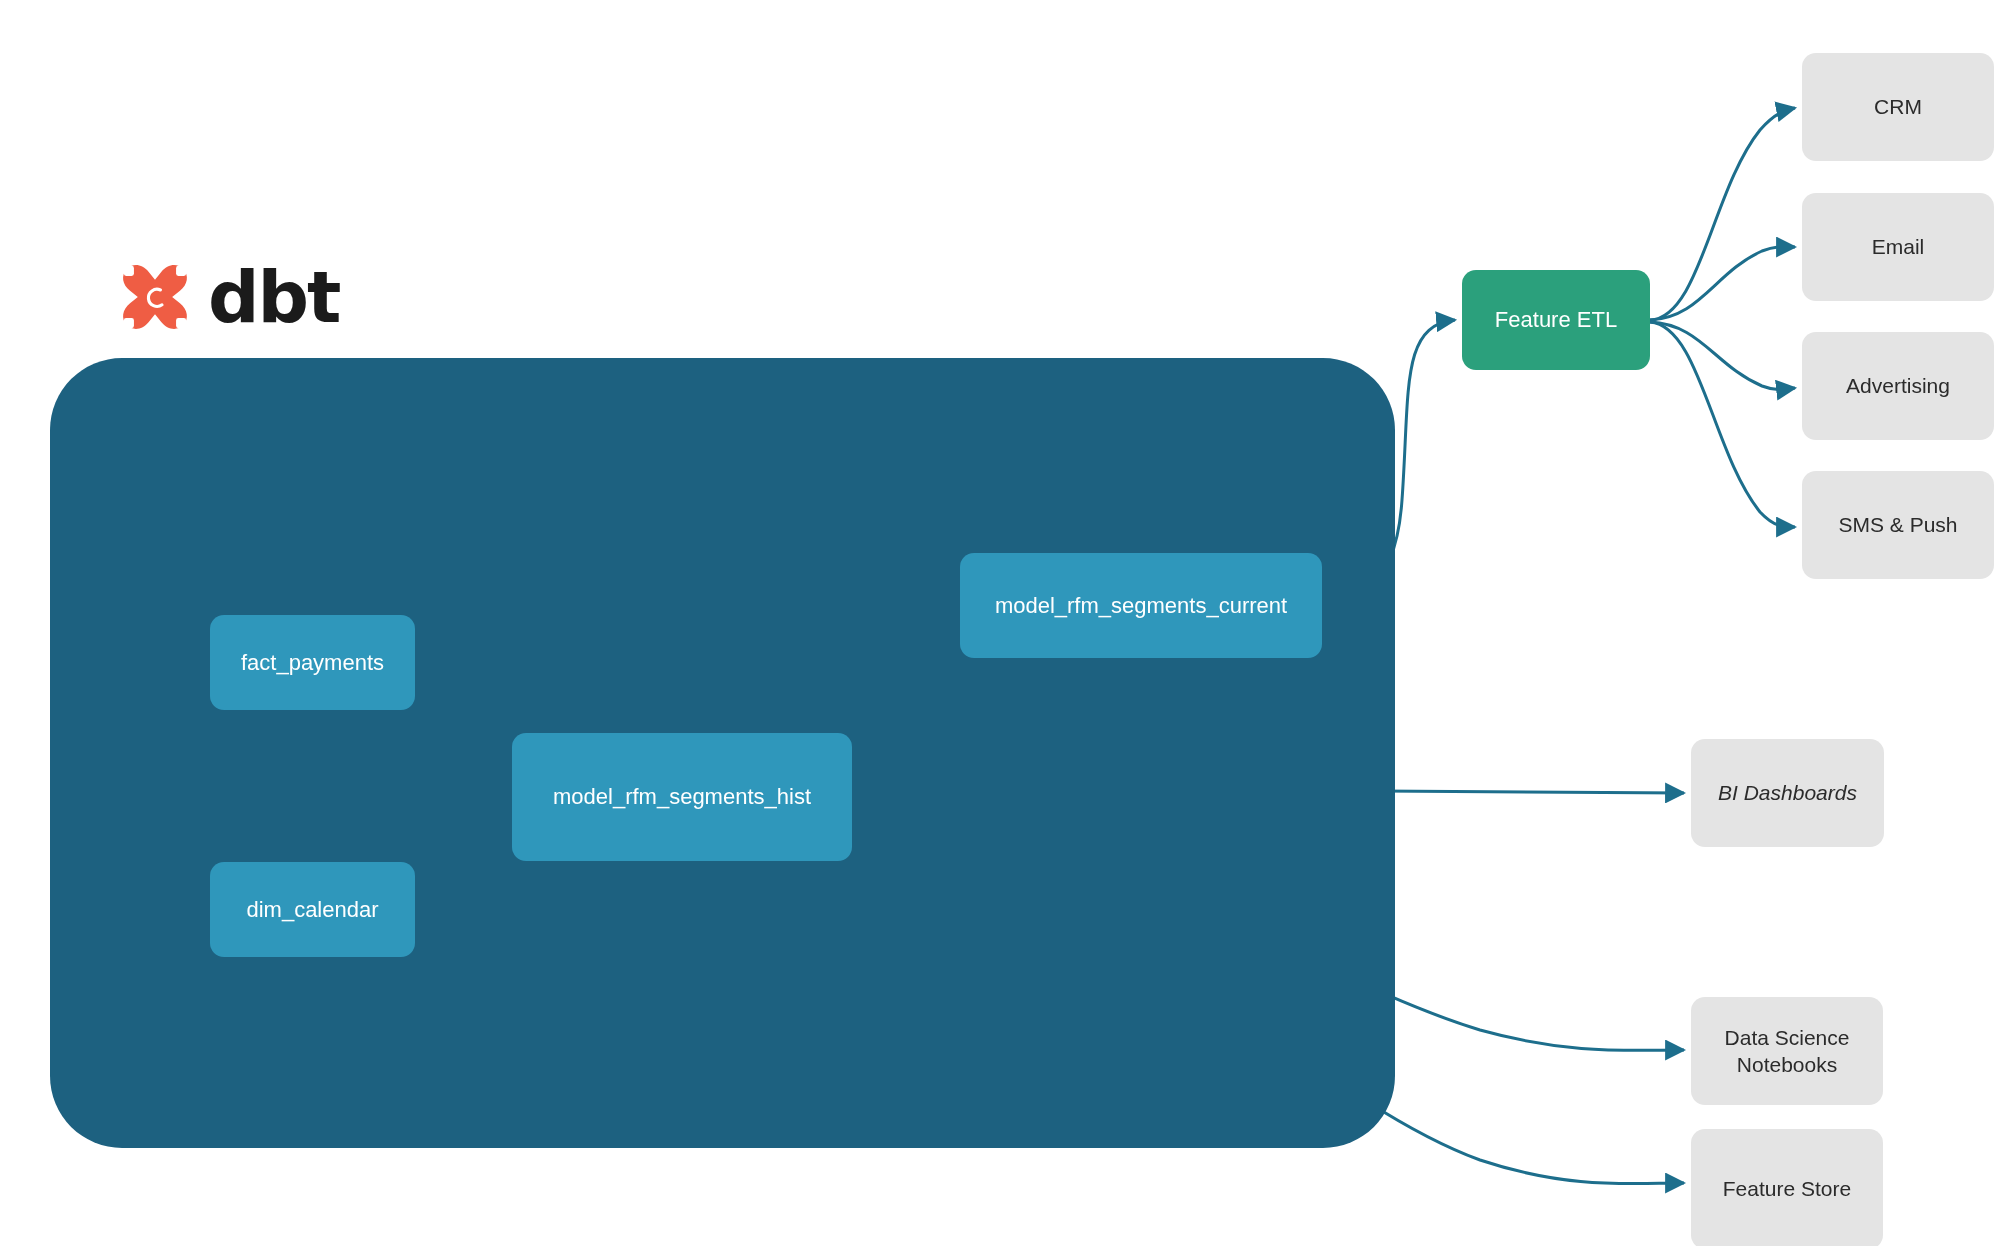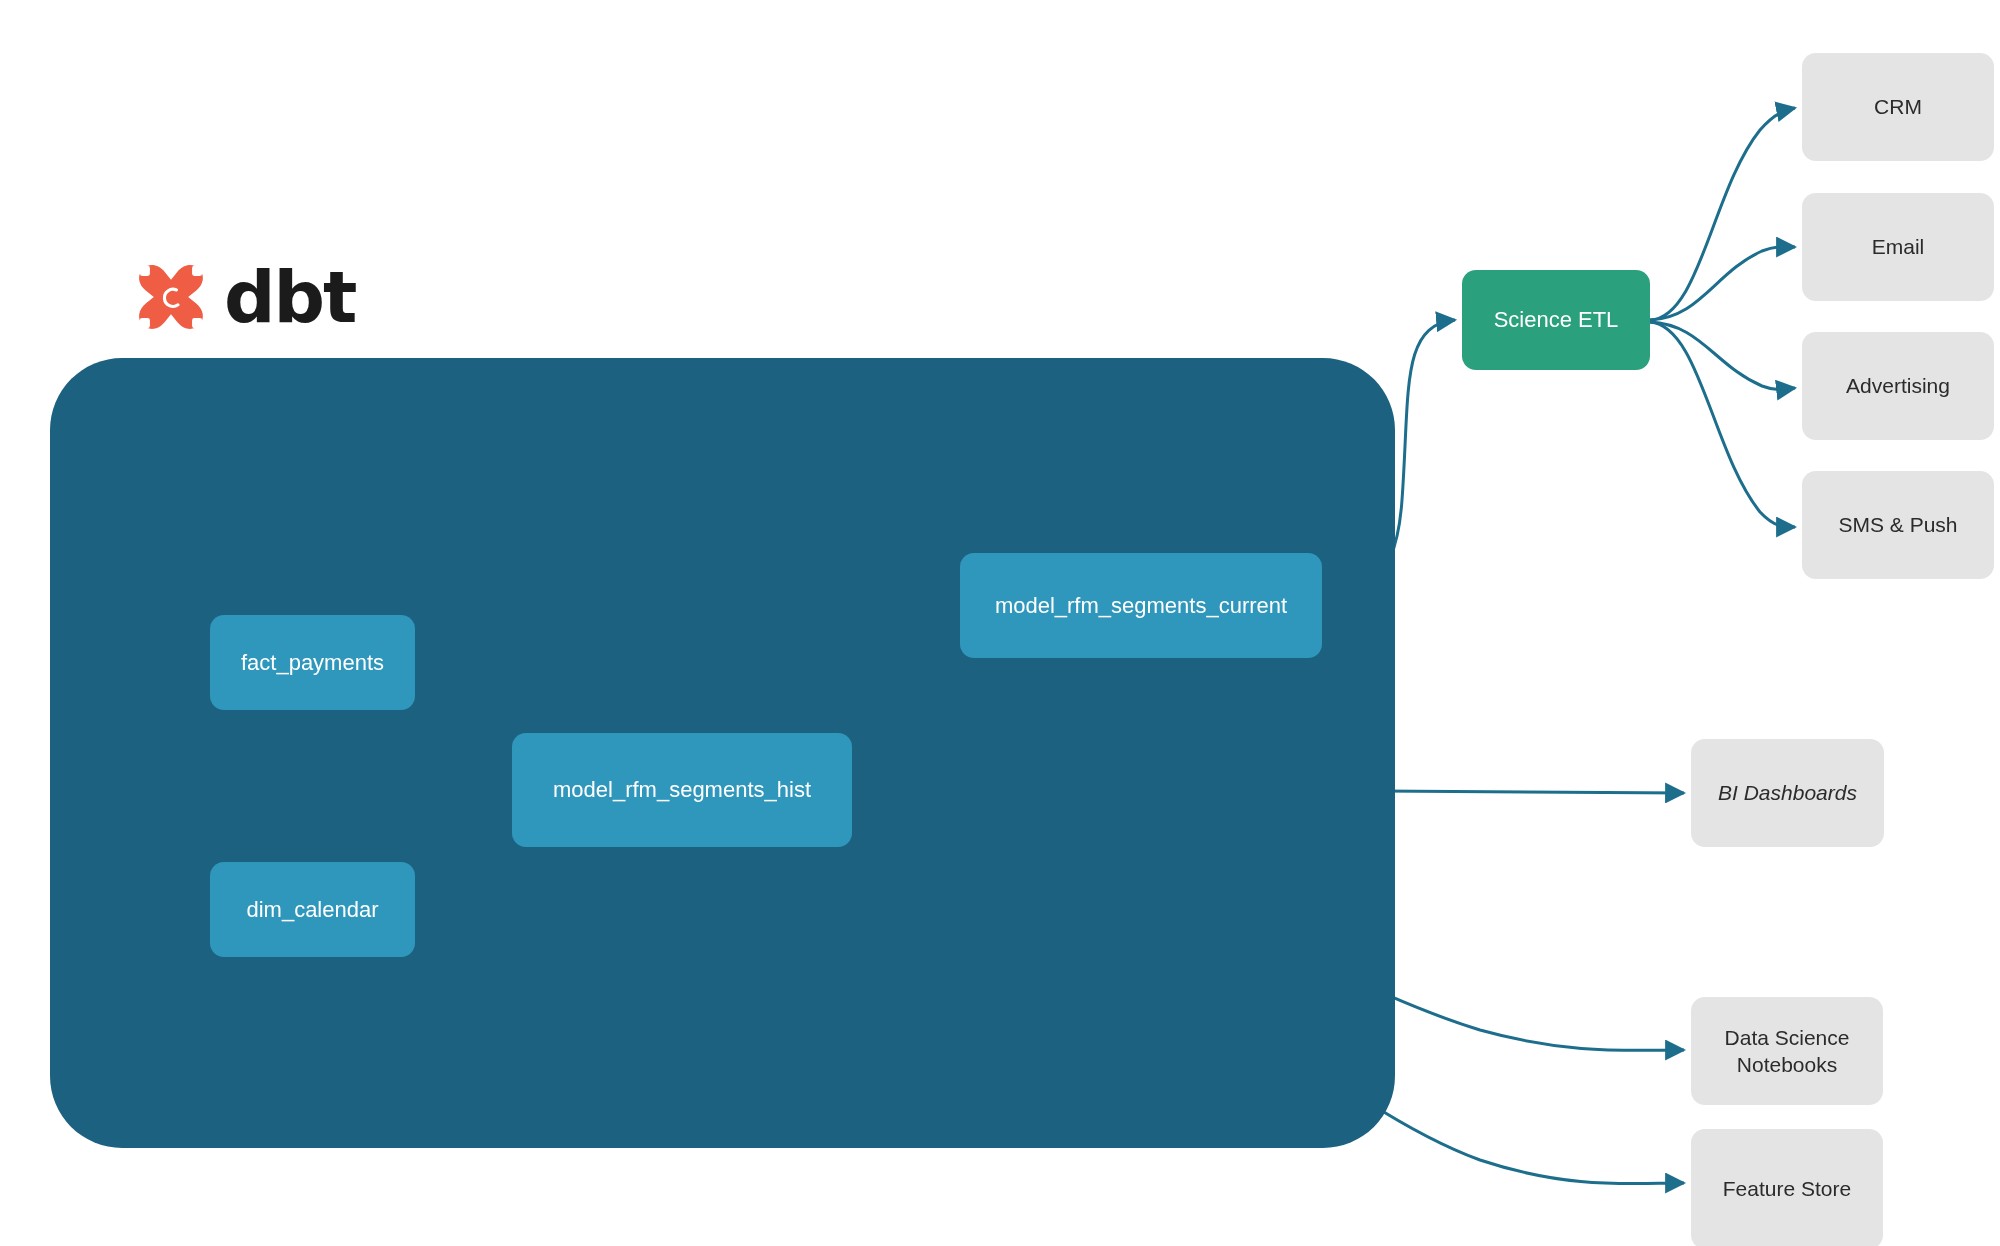--- a/index.html
+++ b/index.html
@@ -23,21 +23,21 @@
     left: 0;
     top: 0;
     width: 2000px;
     height: 1246px;
     pointer-events: none;
   }
 
   
   .brand {
     position: absolute;
-    left: 132px;
+    left: 116px;
     top: 258px;
     display: flex;
     align-items: center;
     gap: 14px;
   }
   .brand-mark { width: 78px; height: 78px; display: block; }
   .brand-word {
     font-family: "DejaVu Sans", sans-serif;
     font-size: 72px;
     font-weight: 700;
@@ -85,21 +85,21 @@
     color: #2b2b2b;
     font-size: 21px;
     line-height: 1.3;
     box-sizing: border-box;
     padding: 6px 8px;
   }
 
   
   #node-fact-payments      { left: 172px;  top: 615px; width: 205px; height: 95px; }
   #node-dim-calendar       { left: 172px;  top: 862px; width: 205px; height: 95px; }
-  #node-rfm-hist           { left: 474px;  top: 733px; width: 340px; height: 114px; }
+  #node-rfm-hist           { left: 474px;  top: 733px; width: 340px; height: 128px; }
   #node-rfm-current        { left: 922px;  top: 553px; width: 362px; height: 105px; }
   #node-reverse-etl        { left: 1462px; top: 270px; width: 188px; height: 100px; }
 
   
   #node-crm                { left: 1802px; top: 53px;   width: 192px; height: 108px; }
   #node-email              { left: 1802px; top: 193px;  width: 192px; height: 108px; }
   #node-advertising        { left: 1802px; top: 332px;  width: 192px; height: 108px; }
   #node-sms-push           { left: 1802px; top: 471px;  width: 192px; height: 108px; }
   #node-bi-dashboards      { left: 1691px; top: 739px;  width: 193px; height: 108px; font-style: italic; }
   #node-ds-notebooks       { left: 1691px; top: 997px;  width: 192px; height: 108px; }
@@ -170,21 +170,21 @@
 
   <div class="node node-model" id="node-rfm-hist">
     <span>model_rfm_segments_hist</span>
   </div>
 
   <div class="node node-model" id="node-rfm-current">
     <span>model_rfm_segments_current</span>
   </div>
 
   <div class="node node-reverse-etl" id="node-reverse-etl">
-    <span>Science ETL</span>
+    <span>Feature ETL</span>
   </div>
 
   <div class="node-target" id="node-crm">
     <span>CRM</span>
   </div>
 
   <div class="node-target" id="node-email">
     <span>Email</span>
   </div>
 

